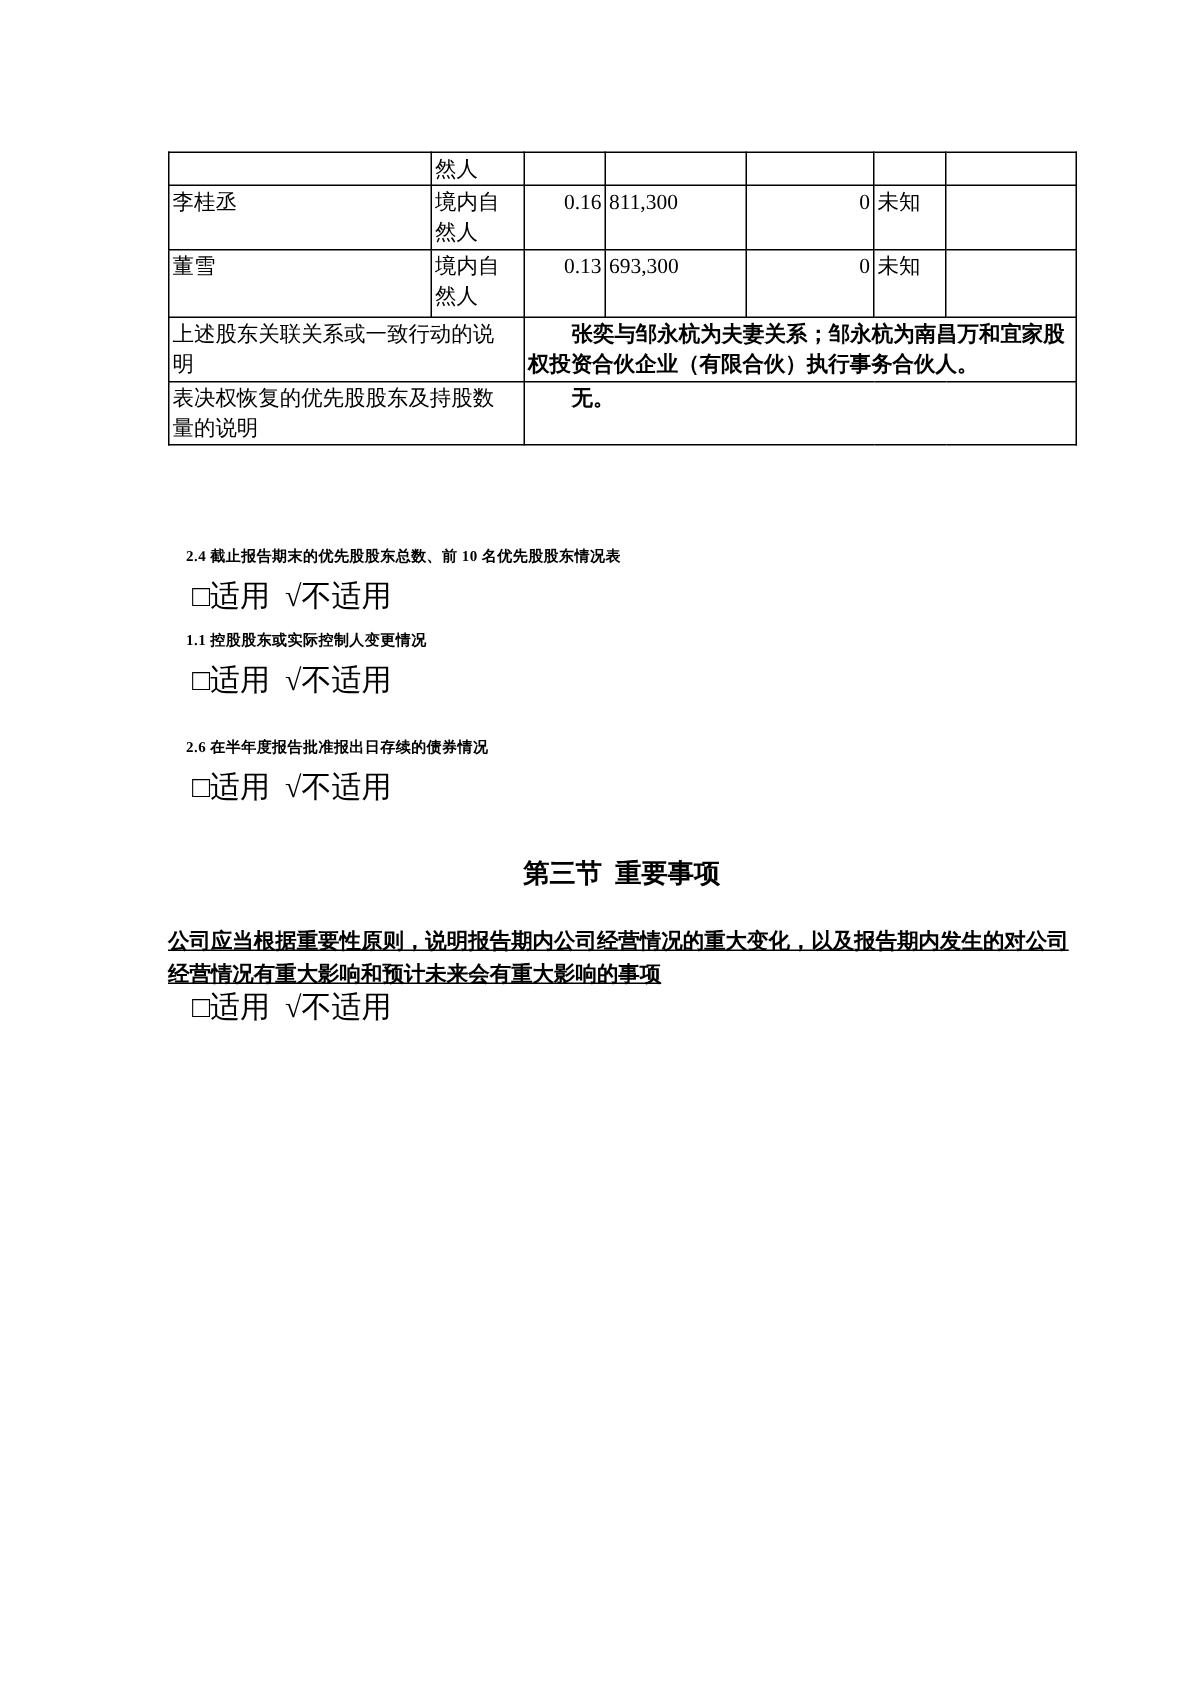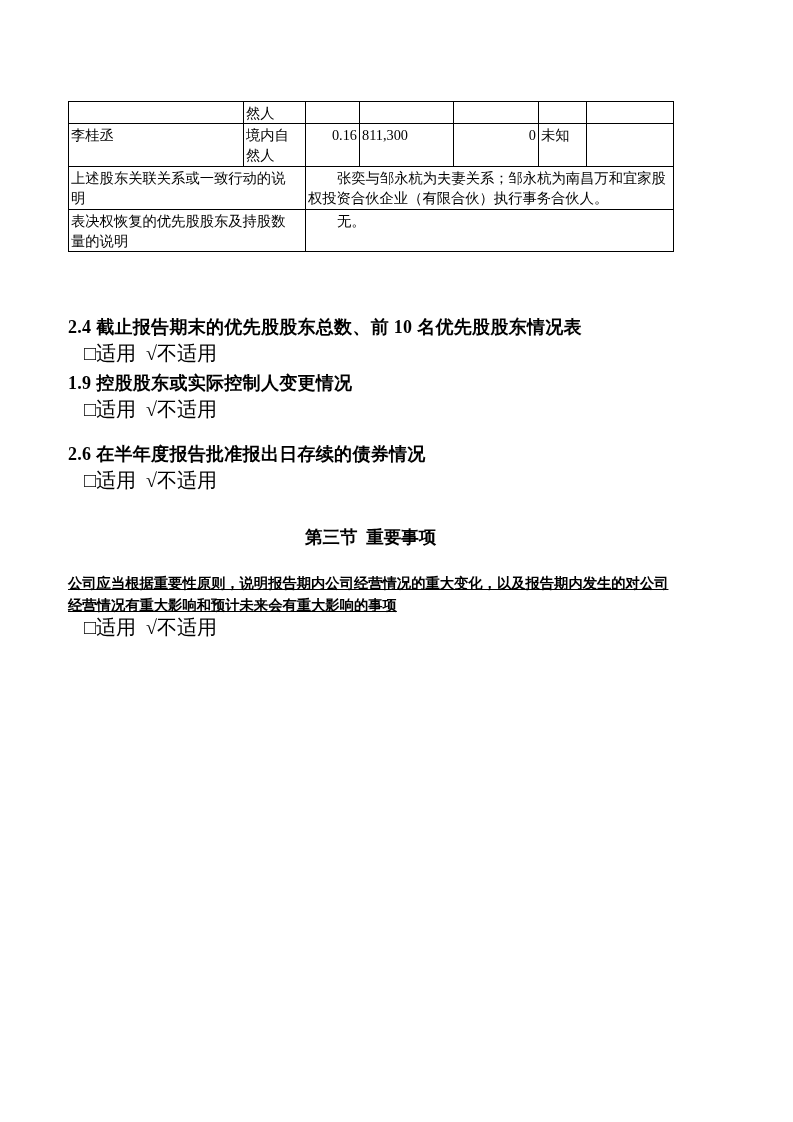--- a/index.html
+++ b/index.html
@@ -4,21 +4,21 @@
 <style>
   html,body{margin:0;padding:0;}
   body{
     width:793px;height:1122px;background:#ffffff;color:#000000;
     font-family:"Liberation Serif","DejaVu Serif",serif;
     -webkit-font-smoothing:antialiased;
   }
   .page{
     position:relative;box-sizing:border-box;
     width:793px;height:1122px;
-    padding:101px 0 0 68px;background:#ffffff;
+    padding:101px 0 0 112px;background:#ffffff;
   }
   
   table.sh-table{
     border-collapse:collapse;table-layout:fixed;width:605px;
     font-size:14.3px;
   }
   table.sh-table td{
     border:1px solid #000000;
     vertical-align:top;
     line-height:20px;
@@ -28,31 +28,31 @@
     word-break:break-all;
   }
   td.c-name{padding-left:6px;text-align:left;}
   td.c-nature{padding-left:5px;text-align:left;}
   td.c-ratio{padding-right:8px;text-align:right;}
   td.c-shares{padding-right:9px;text-align:left;}
   td.c-restricted{padding-right:9px;text-align:right;}
   td.c-status{padding-left:5px;text-align:left;}
   td.c-extra{padding:1px 2px;}
   td.c-notelabel{padding-left:6px;padding-right:2px;text-align:left;}
-  td.c-notevalue{padding-left:4px;padding-right:2px;text-align:left;text-indent:29px;}
+  td.c-notevalue{padding-left:4px;padding-right:2px;text-align:left;text-indent:29px;font-weight:bold;}
   tr.r-carry{height:20px;}
   tr.r-d1{height:43px;}
   tr.r-d2{height:41px;}
   tr.r-d3{height:45px;}
   tr.r-n1{height:43px;}
   tr.r-n2{height:42px;}
   
   .sec-heading{
-    width:620px;font-size:18px;font-weight:bold;line-height:16px;
-    white-space:pre;letter-spacing:0.3px;
+    width:620px;font-size:10px;font-weight:bold;line-height:16px;
+    white-space:pre;letter-spacing:0.3px;margin-left:12px;
   }
   .m-top67{margin-top:67px;}
   .m-top14{margin-top:14px;}
   .m-top29{margin-top:29px;}
   .check-line{
     margin-top:11px;font-size:20px;line-height:15px;white-space:pre;margin-left:16px;
   }
   .chapter-heading{
     margin-top:40px;width:605px;text-align:center;
     font-size:17.5px;font-weight:bold;line-height:18px;white-space:pre;
@@ -91,38 +91,48 @@
       <tr class="r-d1">
         <td class="c-name">李桂丞</td>
         <td class="c-nature">境内自
 然人</td>
         <td class="c-ratio">0.16</td>
         <td class="c-shares">811,300</td>
         <td class="c-restricted">0</td>
         <td class="c-status">未知</td>
         <td class="c-extra"></td>
       </tr>
+      <tr class="r-d3">
+        <td class="c-name">董雪</td>
+        <td class="c-nature">境内自
+然人</td>
+        <td class="c-ratio">0.13</td>
+        <td class="c-shares">693,300</td>
+        <td class="c-restricted">0</td>
+        <td class="c-status">未知</td>
+        <td class="c-extra"></td>
+      </tr>
       <tr class="r-n1">
         <td class="c-notelabel" colspan="2">上述股东关联关系或一致行动的说
 明</td>
         <td class="c-notevalue" colspan="5">张奕与邹永杭为夫妻关系；邹永杭为南昌万和宜家股
 权投资合伙企业（有限合伙）执行事务合伙人。</td>
       </tr>
       <tr class="r-n2">
         <td class="c-notelabel" colspan="2">表决权恢复的优先股股东及持股数
 量的说明</td>
         <td class="c-notevalue" colspan="5">无。</td>
       </tr>
     </tbody>
   </table>
 
   <div class="sec-heading m-top67">2.4 截止报告期末的优先股股东总数、前 10 名优先股股东情况表</div>
   <div class="check-line">□适用  √不适用</div>
 
-  <div class="sec-heading m-top14">1.9 控股股东或实际控制人变更情况</div>
+  <div class="sec-heading m-top14">1.1 控股股东或实际控制人变更情况</div>
   <div class="check-line">□适用  √不适用</div>
 
   <div class="sec-heading m-top29">2.6 在半年度报告批准报出日存续的债券情况</div>
   <div class="check-line">□适用  √不适用</div>
 
   <div class="chapter-heading">第三节  重要事项</div>
 
   <div class="para">公司应当根据重要性原则，说明报告期内公司经营情况的重大变化，以及报告期内发生的对公司
 经营情况有重大影响和预计未来会有重大影响的事项</div>
   <div class="check-line after-para">□适用  √不适用</div>

